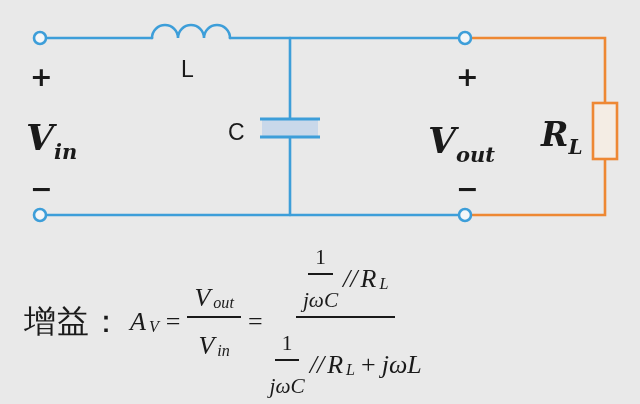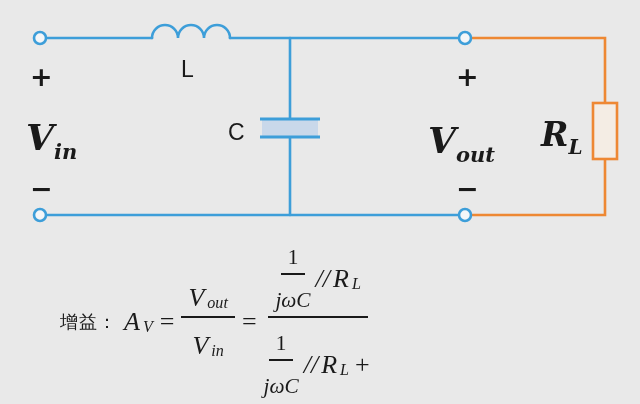--- a/index.html
+++ b/index.html
@@ -19,21 +19,21 @@
   .comp-label{font-family:"Liberation Sans",sans-serif;font-size:23px;}
   
   .formula{
     position:absolute;left:24px;top:244px;width:600px;height:156px;
     display:flex;align-items:center;justify-content:flex-start;
     font-size:26px;gap:7px;
   }
   .mi{font-family:"Liberation Serif",serif;font-style:italic;}
   .mn{font-family:"Liberation Serif",serif;font-style:normal;}
   .msub{font-family:"Liberation Serif",serif;font-style:italic;font-size:0.62em;position:relative;top:0.28em;}
-  .prefix{font-family:"Liberation Sans",sans-serif;font-size:18px;letter-spacing:1px;margin-left:36px;}
+  .prefix{font-family:"Liberation Sans",sans-serif;font-size:32px;letter-spacing:1px;}
   .frac{display:inline-flex;flex-direction:column;align-items:center;}
   .frac>.num{border-bottom:2px solid #1a1a1a;padding:0 7px 3px;display:flex;align-items:center;justify-content:center;gap:3px;}
   .frac>.den{padding-top:13px;display:flex;align-items:center;justify-content:center;gap:3px;}
   .frac.inner{font-size:0.82em;margin-right:2px;}
   .row{display:inline-flex;align-items:center;gap:3px;}
 </style>
 </head>
 <body>
 
 <div class="circuit-wrap">
@@ -129,15 +129,16 @@
         <span class="den">
             <span class="mi">jωC</span>
           </span>
       </span>
       <span class="mi">//</span>
       <span class="row">
         <span class="mi">R</span>
           <span class="msub">L</span>
       </span>
       <span class="mn" style="margin:0 3px;">+</span>
+      <span class="mi">jωL</span>
     </span>
   </span>
 </div>
 
 </body></html>

